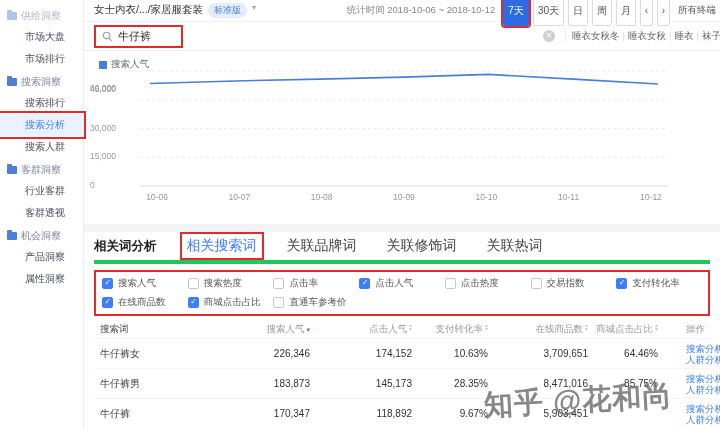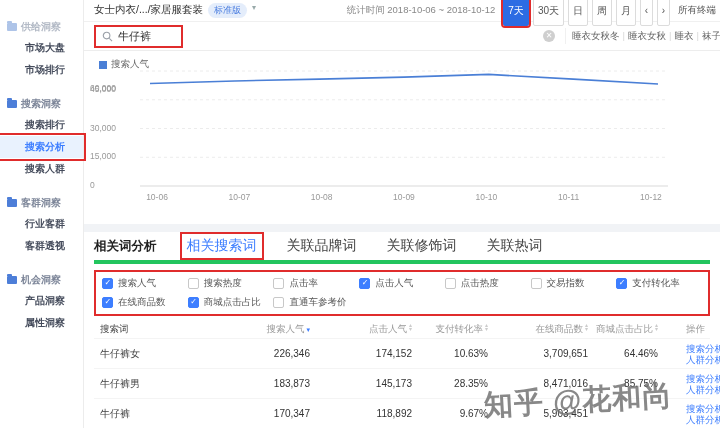--- a/index.html
+++ b/index.html
@@ -1,21 +1,21 @@
 <!DOCTYPE html>
 <html><head>
 <meta charset="utf-8">
 <style>
   html,body{margin:0;padding:0;}
   .app{position:relative;width:720px;height:428px;overflow:hidden;background:#fff;
        font-family:"Liberation Sans",sans-serif;color:#333;-webkit-font-smoothing:antialiased;}
   
   .sidebar{position:absolute;left:0;top:0;width:84px;height:428px;background:#fff;
            border-right:1px solid #ececec;padding-top:4px;box-sizing:border-box;z-index:5;}
-  .sb-group{margin-top:12px;font-weight:bold;}
+  .sb-group{margin-top:1px;}
   .sb-ghead{display:flex;align-items:center;gap:4px;height:21px;padding-left:7px;
             font-size:10px;color:#7d8699;}
   .sb-ghead.dim{color:#b3bac6;}
   .folder{display:inline-block;width:10px;height:8px;background:#4d7ed8;border-radius:1px;position:relative;flex:none;}
   .folder:before{content:"";position:absolute;left:0;top:-2px;width:5px;height:2px;background:inherit;border-radius:1px 1px 0 0;}
   .folder.dim{background:#aec4e8;}
   .sb-item{display:flex;align-items:center;height:22px;padding-left:25px;font-size:10px;color:#454c5c;cursor:pointer;text-align:right;}
   .sb-item.selected{background:#e9f2fe;color:#3d7eff;outline:2px solid #e02c2c;outline-offset:1px;}
   
   .main{position:absolute;left:84px;top:0;right:0;bottom:0;}

